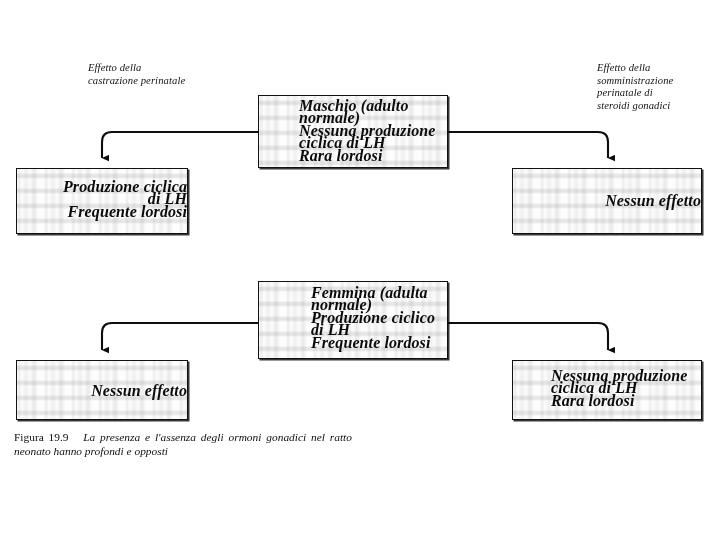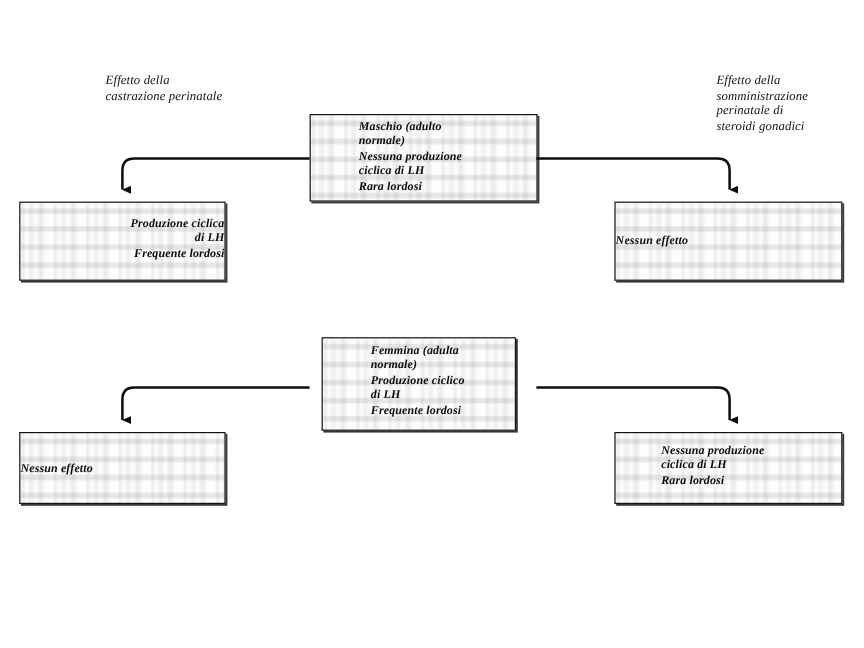--- a/index.html
+++ b/index.html
@@ -62,28 +62,28 @@
     background: #fdfdfd;
     box-shadow: 1.5px 1.5px 0 0 rgba(20,20,20,0.85);
     overflow: hidden;
     box-sizing: border-box;
   }
   .node-text {
     position: relative;
     z-index: 3;
     font-style: italic;
     font-weight: bold;
-    font-size: 10px;
+    font-size: 16px;
     line-height: 12.4px;
     letter-spacing: 0.1px;
     color: #0b0b0b;
     white-space: pre-line;
   }
   .node-text.centered {
-    text-align: left;
+    text-align: right;
   }
 
   
   .annot-label {
     position: absolute;
     font-style: italic;
     font-size: 10.6px;
     line-height: 12.6px;
     color: #111111;
     white-space: pre-line;
@@ -167,21 +167,21 @@
     <div class="node-text" style="padding:12px 0 0 38px;text-align:right;">Produzione ciclica
 di LH
 Frequente lordosi</div>
   </div>
 
   <div class="node-box" style="left:512px; top:168px; width:190px; height:66px;">
     <div class="scan-bleed"></div>
     <div class="node-text centered" style="padding:26px 0 0 0;">Nessun effetto</div>
   </div>
 
-  <div class="node-box" style="left:268px; top:281px; width:162px; height:78px;">
+  <div class="node-box" style="left:258px; top:281px; width:190px; height:78px;padding-left:12px;">
     <div class="scan-bleed"></div>
     <div class="node-text" style="padding:5px 0 0 40px;">Femmina (adulta
 normale)
 Produzione ciclico
 di LH
 Frequente lordosi</div>
   </div>
 
   <div class="node-box" style="left:16px; top:360px; width:172px; height:60px;">
     <div class="scan-bleed"></div>
@@ -189,15 +189,16 @@
   </div>
 
   <div class="node-box" style="left:512px; top:360px; width:190px; height:60px;">
     <div class="scan-bleed"></div>
     <div class="node-text" style="padding:9px 0 0 38px;">Nessuna produzione
 ciclica di LH
 Rara lordosi</div>
   </div>
 
   <div id="caption">
+    <div class="caption-col"><span class="caption-figno">Figura 19.9</span><span>La presenza e l'assenza degli ormoni gonadici nel ratto neonato hanno profondi e opposti</span></div>
   </div>
 
 </div>
 
 </body></html>

